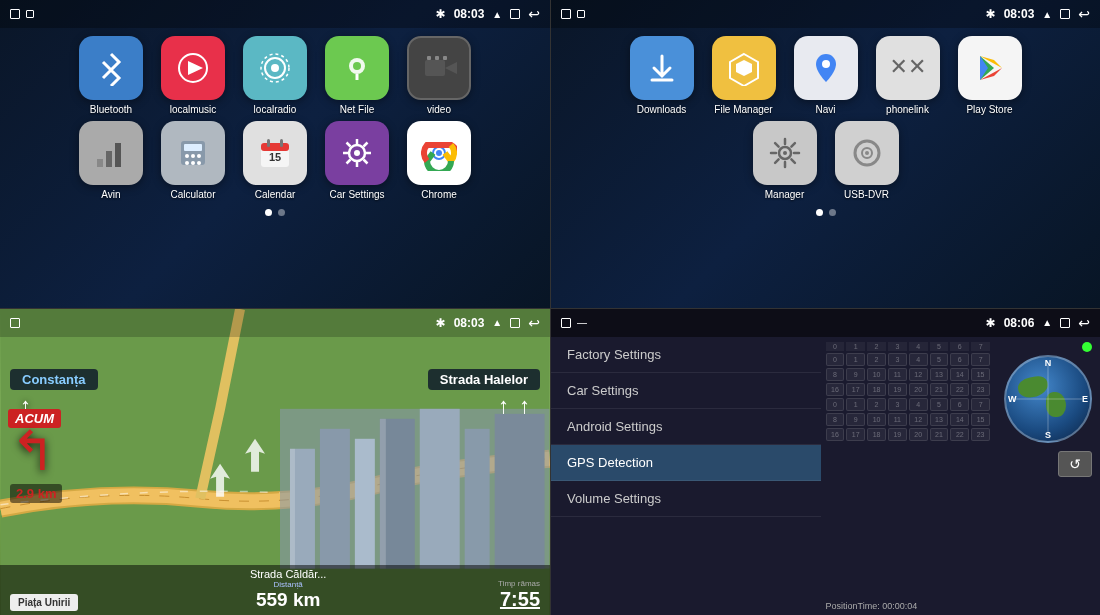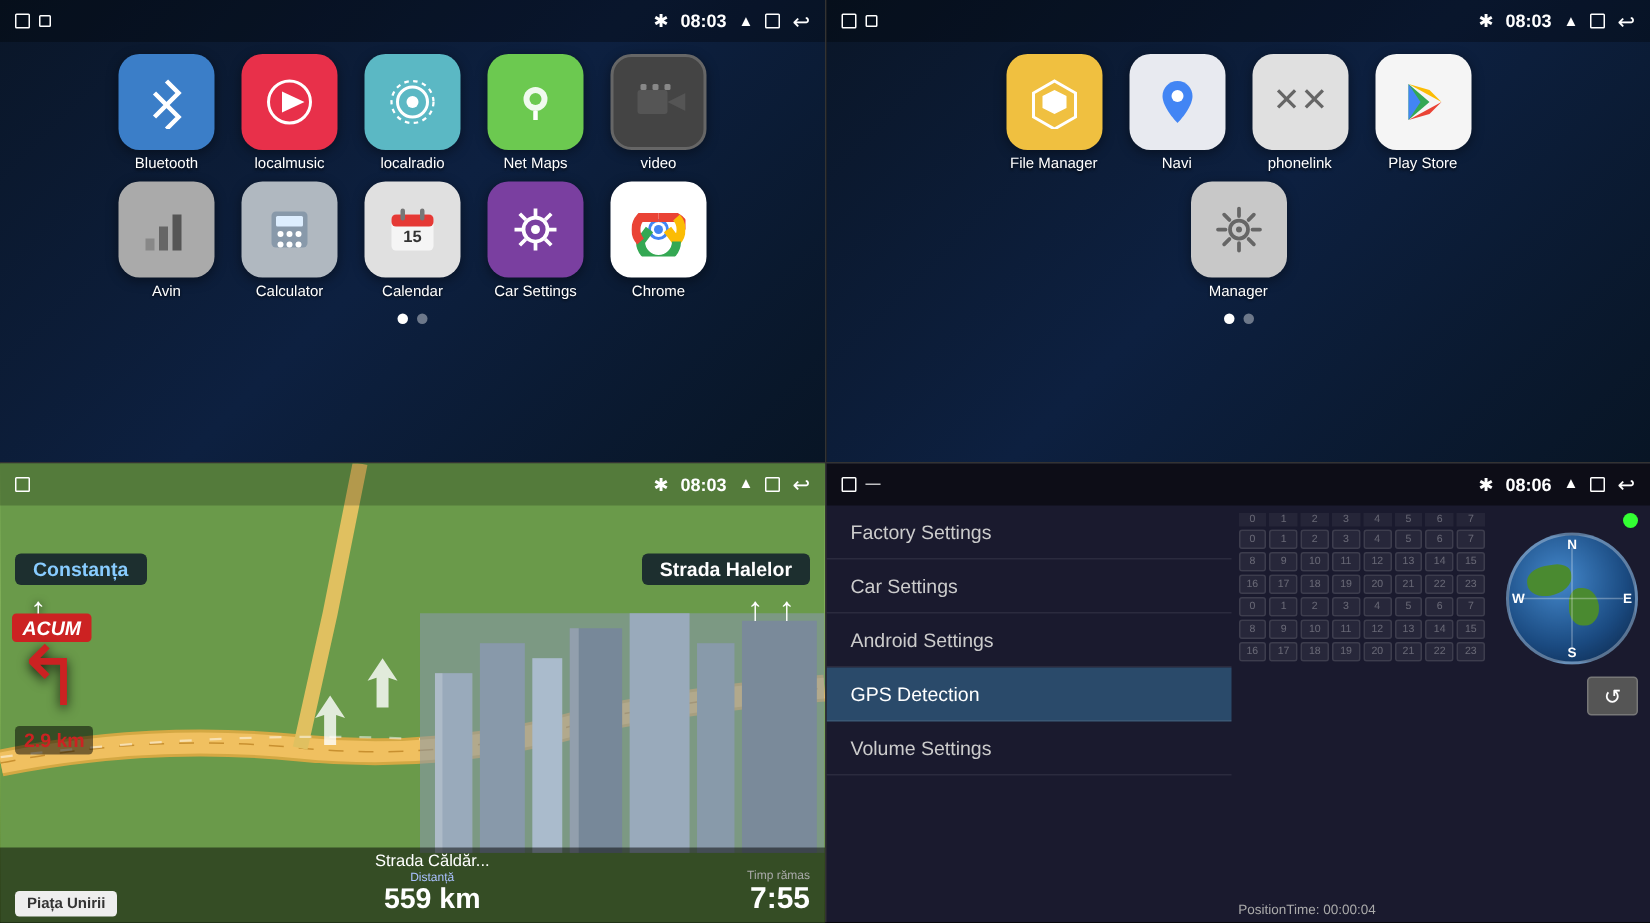--- a/index.html
+++ b/index.html
@@ -313,21 +313,21 @@
         <span class="app-label">localradio</span>
       </div>
       <div class="app-item">
         <div class="app-icon" style="background:#6cc950;">
           <svg width="36" height="36" viewBox="0 0 36 36">
               <circle cx="18" cy="16" r="8" fill="#fff" opacity="0.9"></circle>
               <path d="M18 24 L18 30" stroke="#fff" stroke-width="3"></path>
               <circle cx="18" cy="16" r="4" fill="#6cc950"></circle>
             </svg>
         </div>
-        <span class="app-label">Net Maps</span>
+        <span class="app-label">Net File</span>
       </div>
       <div class="app-item">
         <div class="app-icon" style="background:#444;border:2px solid #666;">
           <svg width="36" height="36" viewBox="0 0 36 36">
               <rect x="4" y="10" width="20" height="16" rx="2" fill="#555"></rect>
               <polygon points="24,18 36,12 36,24" fill="#555"></polygon>
               <rect x="6" y="6" width="4" height="4" rx="1" fill="#888"></rect>
               <rect x="14" y="6" width="4" height="4" rx="1" fill="#888"></rect>
               <rect x="22" y="6" width="4" height="4" rx="1" fill="#888"></rect>
             </svg>
@@ -420,20 +420,29 @@
       <span class="status-time">08:03</span>
       <span style="font-size:10px;">▲</span>
       <span class="sb-square"></span>
       <span style="font-size:14px;color:#fff;">↩</span>
     </div>
   </div>
 
   <div class="app-grid">
     <div class="app-row">
       <div class="app-item">
+        <div class="app-icon" style="background:#4a90d9;">
+          <svg width="36" height="36" viewBox="0 0 36 36">
+              <path d="M18 6 L18 24 M10 18 L18 26 L26 18" stroke="#fff" stroke-width="3" fill="none" stroke-linecap="round"></path>
+              <path d="M8 30 L28 30" stroke="#fff" stroke-width="3" stroke-linecap="round"></path>
+            </svg>
+        </div>
+        <span class="app-label">Downloads</span>
+      </div>
+      <div class="app-item">
         <div class="app-icon" style="background:#f0c040;">
           <svg width="36" height="36" viewBox="0 0 36 36">
               <polygon points="18,4 32,12 32,28 18,36 4,28 4,12" fill="none" stroke="#fff" stroke-width="2"></polygon>
               <polygon points="18,10 26,14 26,22 18,26 10,22 10,14" fill="#fff"></polygon>
             </svg>
         </div>
         <span class="app-label">File Manager</span>
       </div>
       <div class="app-item">
         <div class="app-icon" style="background:#e8eaf0;">
@@ -469,20 +478,30 @@
     <div class="app-row">
       <div class="app-item">
         <div class="app-icon" style="background:#c8c8c8;">
           <svg width="36" height="36" viewBox="0 0 36 36">
               <circle cx="18" cy="18" r="6" fill="none" stroke="#666" stroke-width="2.5"></circle>
               <circle cx="18" cy="18" r="2" fill="#666"></circle>
               <path d="M18 4 L18 9 M18 27 L18 32 M4 18 L9 18 M27 18 L32 18 M8.1 8.1 L11.6 11.6 M24.4 24.4 L27.9 27.9 M27.9 8.1 L24.4 11.6 M11.6 24.4 L8.1 27.9" stroke="#666" stroke-width="2.5" stroke-linecap="round"></path>
             </svg>
         </div>
         <span class="app-label">Manager</span>
+      </div>
+      <div class="app-item">
+        <div class="app-icon" style="background:#d0d0d0;">
+          <svg width="36" height="36" viewBox="0 0 36 36">
+              <circle cx="18" cy="18" r="12" fill="none" stroke="#888" stroke-width="3"></circle>
+              <circle cx="18" cy="18" r="5" fill="none" stroke="#888" stroke-width="2"></circle>
+              <circle cx="18" cy="18" r="2" fill="#888"></circle>
+            </svg>
+        </div>
+        <span class="app-label">USB-DVR</span>
       </div>
     </div>
   </div>
 
   <div class="dot-indicator">
     <div class="dot dot-active"></div>
     <div class="dot dot-inactive"></div>
   </div>
 </div>
 
@@ -557,21 +576,21 @@
 
     <div class="nav-bottom-bar" style="height:50px;">
       <div style="background:#eee;color:#333;border-radius:3px;padding:3px 8px;font-size:10px;font-weight:bold;">Piața Unirii</div>
       <div style="text-align:center;color:#fff;">
         <div style="font-size:11px;">Strada Căldăr...</div>
         <div style="font-size:8px;color:#aac0ff;">Distanță</div>
         <div style="font-size:19px;font-weight:bold;color:#fff;">559 km</div>
       </div>
       <div style="text-align:right;color:#fff;">
         <div style="font-size:8px;color:#aaa;">Timp rămas</div>
-        <div style="font-size:20px;font-weight:bold;">7:55</div>
+        <div style="font-size:20px;font-weight:bold;text-decoration:underline;">7:55</div>
       </div>
     </div>
   </div>
 </div>
 
 <div class="panel panel-4">
 
   <div class="status-bar" style="background:rgba(0,0,0,0.5);">
     <div class="status-left">
       <span class="sb-square"></span>

